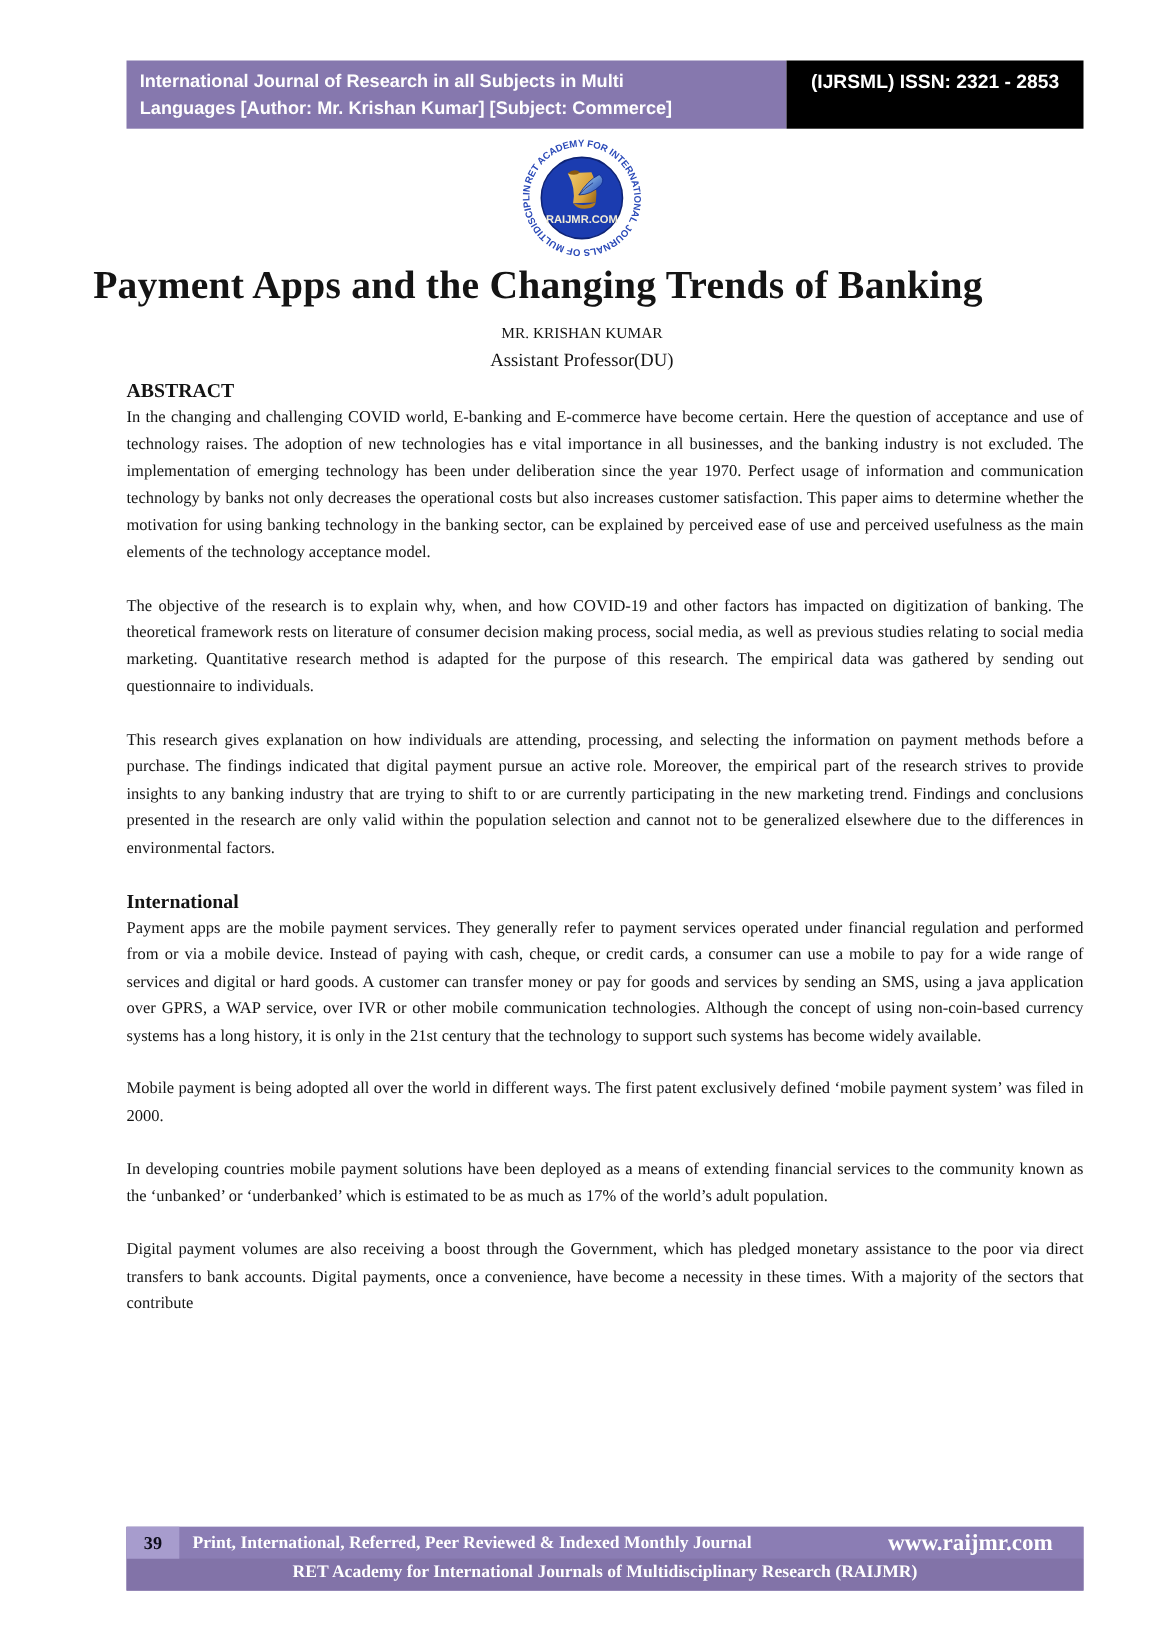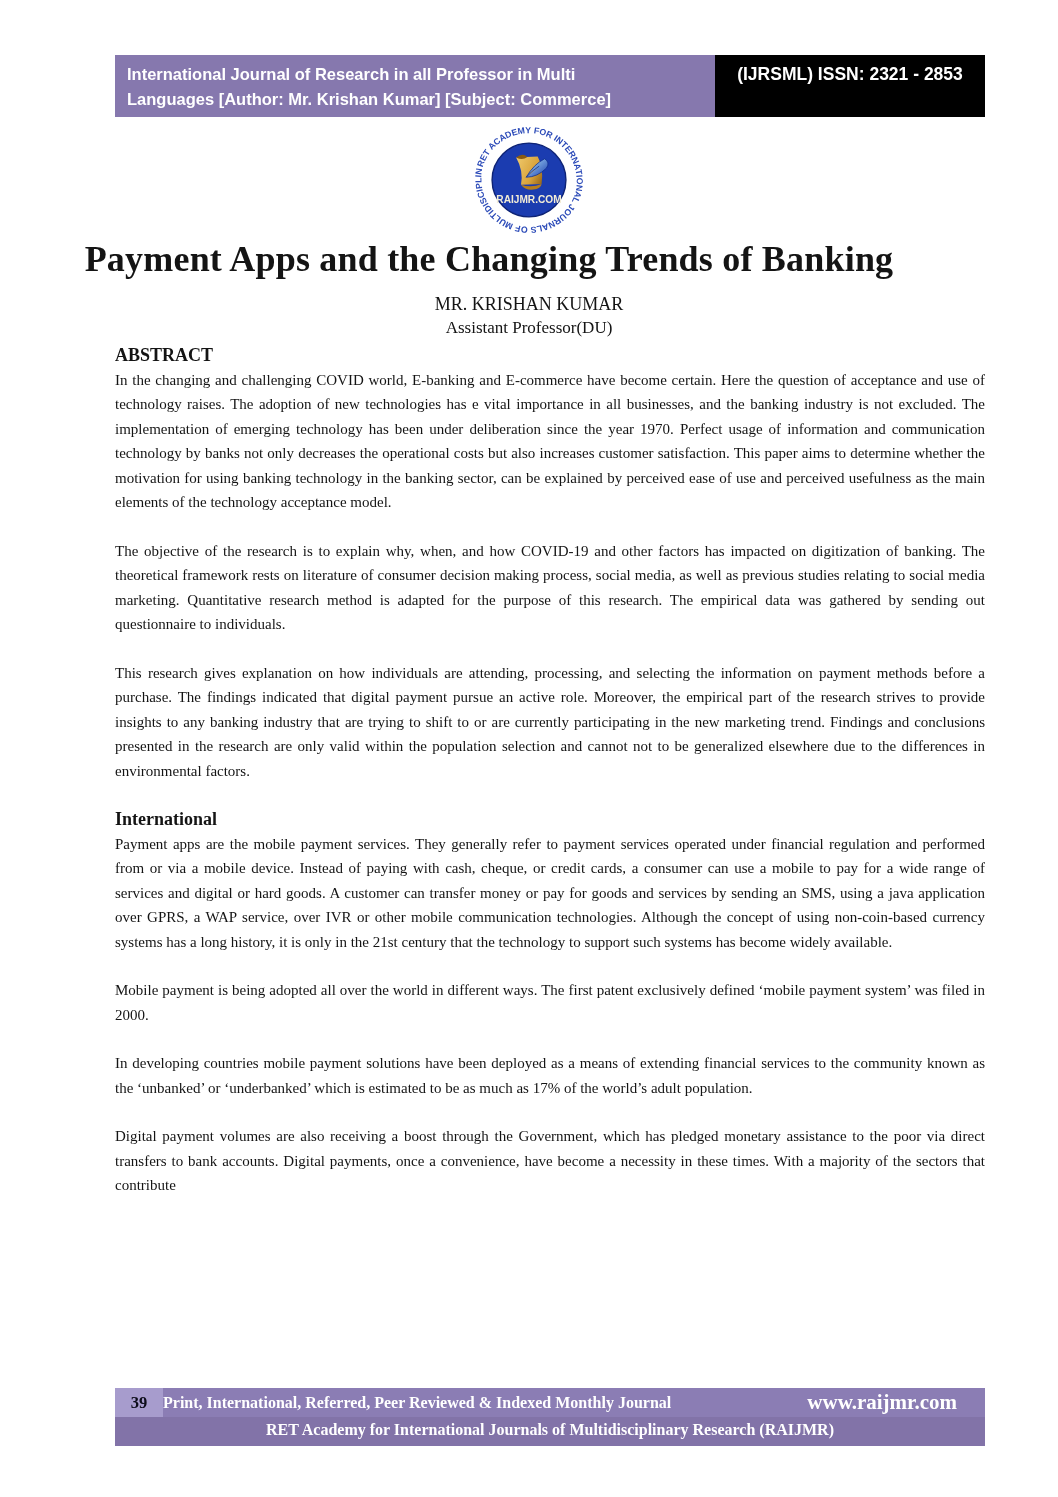--- a/index.html
+++ b/index.html
@@ -21,51 +21,51 @@
   }
   
   .logo-wrap{position:absolute;left:0;top:120px;width:100%;display:flex;justify-content:center;}
   .logo-wrap svg{overflow:visible;}
   
   .title{
     position:absolute;left:0;top:238px;width:978px;text-align:center;
     font-size:36px;font-weight:bold;letter-spacing:.2px;
   }
   .byline{position:absolute;left:0;top:292px;width:1058px;text-align:center;}
-  .byline .author{font-size:18px;line-height:24px;text-align:center;}
+  .byline .author{font-size:14px;line-height:24px;text-align:center;}
   .byline .affil{font-size:17px;line-height:24px;}
   
   .content{position:absolute;left:115px;top:343px;width:870px;}
   .content h2{font-size:18px;font-weight:bold;margin:0;line-height:24.5px;}
   .content p{
     margin:0 0 24px 0;font-size:15px;line-height:24.5px;text-align:justify;
   }
   .content p:last-child{margin-bottom:0;}
   
   .footer{
     position:absolute;left:115px;top:1388px;width:870px;height:58px;
     background:#8678ae;font-family:Liberation Serif, serif;font-weight:bold;
   }
   .footer-row1{display:flex;align-items:center;height:29px;background:#8b7db4;}
   .page-chip{
     width:48px;height:29px;background:#a79ccd;color:#0d0d1a;
     display:flex;align-items:center;justify-content:center;font-size:16.5px;
   }
-  .footer-journal{color:#ffffff;font-size:16px;margin-left:0;flex:1;}
+  .footer-journal{color:#ffffff;font-size:16px;margin-left:12px;flex:1;}
   .footer-site{color:#ffffff;font-size:21px;margin-right:28px;}
   .footer-row2{
     height:29px;color:#ffffff;font-size:16px;text-align:center;line-height:26px;background:#8273a8;
   }
 </style>
 </head>
 <body>
 
 <div class="header">
   <div class="header-left">
-    <div>International Journal of Research in all Professor in Multi</div>
+    <div>International Journal of Research in all Subjects in Multi</div>
     <div>Languages [Author: Mr. Krishan  Kumar] [Subject: Commerce]</div>
   </div>
   <div class="header-right">
     <div>(IJRSML) ISSN: 2321 - 2853</div>
   </div>
 </div>
 
 <div class="logo-wrap">
   <svg width="132" height="120" viewBox="0 0 130 130">
     <defs>

